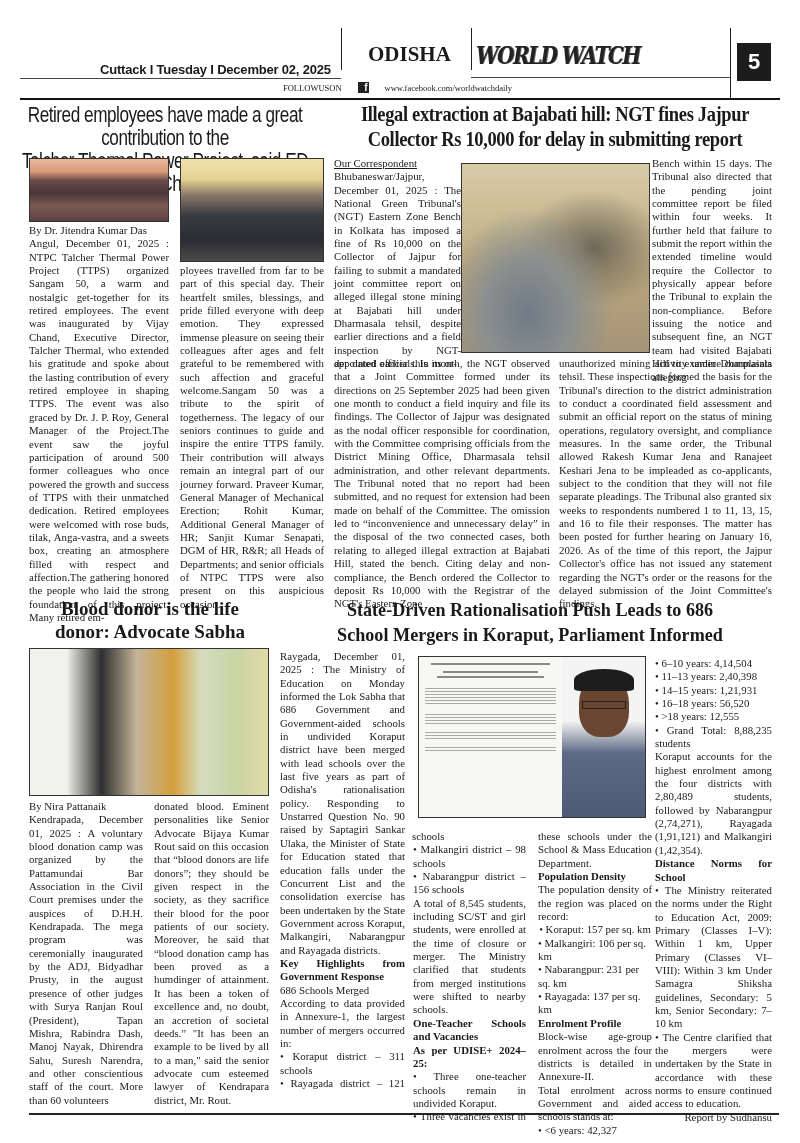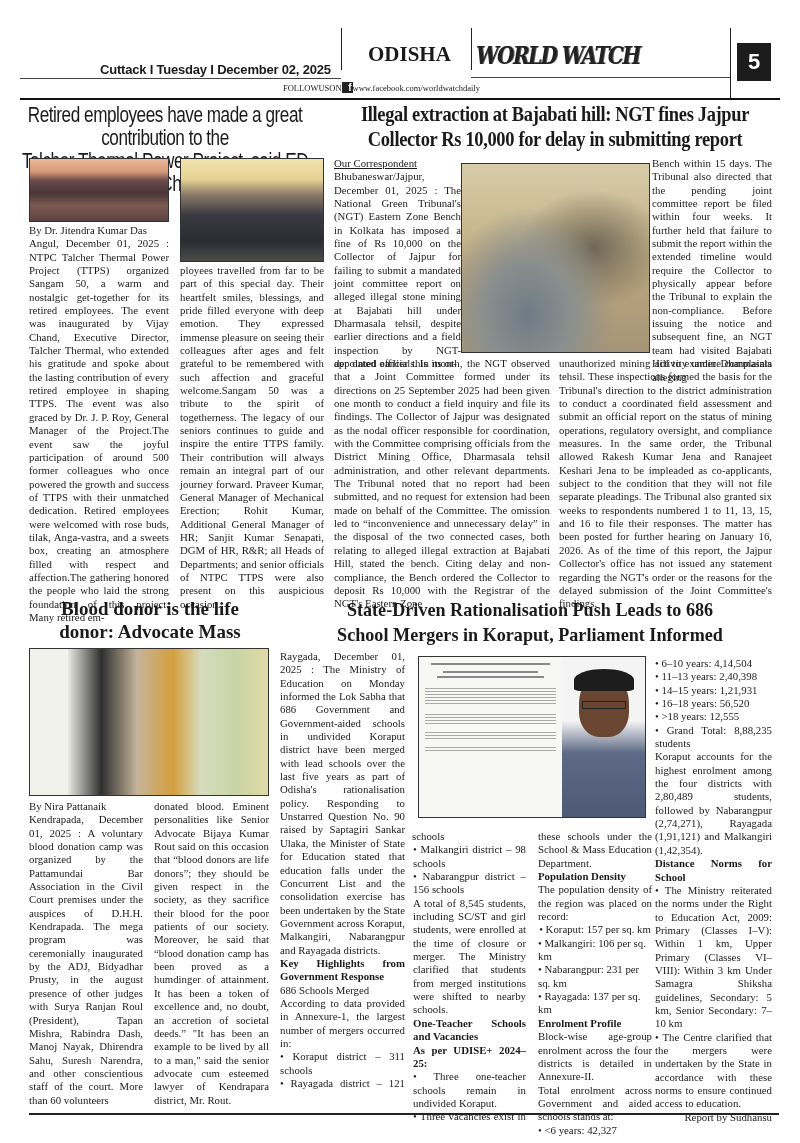--- a/index.html
+++ b/index.html
@@ -7,21 +7,21 @@
   body { position: relative; font-family: "Liberation Serif", serif; color: #1a1a1a; }
   .abs { position: absolute; }
 
   
   .date-line { left: 100px; top: 62px; font-size: 13px; font-weight: bold; font-family: "Liberation Sans Narrow","Liberation Sans", sans-serif; letter-spacing: -0.2px; }
   .vrule { width: 1px; background: #222; }
   .hrule { height: 1px; background: #444; }
   .section-title { left: 368px; top: 42px; font-size: 21px; font-weight: bold; font-family: "Liberation Serif", serif; }
   .logo { left: 476px; top: 44px; font-size: 20px; font-weight: bold; font-family: "DejaVu Serif", serif; color: #222; letter-spacing: -1.5px; transform: scaleY(1.2); text-shadow: 1px 0 0 #666; font-style: italic; }
   .page-num { left: 737px; top: 43px; width: 34px; height: 38px; background: #1c1c1c; color: #fff; font-family: "Liberation Sans", sans-serif; font-weight: bold; font-size: 22px; text-align: center; line-height: 38px; }
-  .follow { left: 283px; top: 82px; font-size: 8.5px; font-family: "Liberation Serif", serif; display: flex; align-items: center; gap: 0; }
+  .follow { left: 283px; top: 82px; font-size: 8.5px; font-family: "Liberation Serif", serif; display: flex; align-items: center; gap: 16px; }
   .fb-icon { display: inline-block; width: 11px; height: 11px; background: #222; color: #fff; font-family: "Liberation Sans", sans-serif; font-weight: bold; font-size: 10px; line-height: 12px; text-align: right; padding-right: 1px; }
   .thick-rule { height: 2px; background: #111; }
 
   
   .hl-narrow { font-family: "Liberation Sans Narrow", "Liberation Sans", sans-serif; font-stretch: condensed; text-align: center; font-size: 18px; line-height: 21px; letter-spacing: -0.6px; transform: scaleX(0.78); transform-origin: center top; }
   .hl-bold { font-family: "Liberation Serif", serif; font-weight: bold; text-align: center; }
   .hl-cond { font-family: "Liberation Sans", sans-serif; font-weight: bold; text-align: center; letter-spacing: -0.4px; }
 
   
   .col { font-size: 10.8px; line-height: 13.35px; text-align: justify; hyphens: manual; }
@@ -96,21 +96,21 @@
 </div>
 <div class="abs col" style="left:334px; top:357px; width:216px;">
   <p>der dated earlier this month, the NGT observed that a Joint Committee formed under its directions on 25 September 2025 had been given one month to conduct a field inquiry and file its findings. The Collector of Jajpur was designated as the nodal officer responsible for coordination, with the Committee comprising officials from the District Mining Office, Dharmasala tehsil administration, and other relevant departments. The Tribunal noted that no report had been submitted, and no request for extension had been made on behalf of the Committee. The omission led to “inconvenience and unnecessary delay” in the disposal of the two connected cases, both relating to alleged illegal extraction at Bajabati Hill, stated the bench. Citing delay and non-compliance, the Bench ordered the Collector to deposit Rs 10,000 with the Registrar of the NGT's Eastern Zone</p>
 </div>
 <div class="abs col" style="left:559px; top:357px; width:213px;">
   <p>unauthorized mining activity under Dharmasala tehsil. These inspections formed the basis for the Tribunal's direction to the district administration to conduct a coordinated field assessment and submit an official report on the status of mining operations, regulatory oversight, and compliance measures. In the same order, the Tribunal allowed Rakesh Kumar Jena and Ranajeet Keshari Jena to be impleaded as co-applicants, subject to the condition that they will not file separate pleadings. The Tribunal also granted six weeks to respondents numbered 1 to 11, 13, 15, and 16 to file their responses. The matter has been posted for further hearing on January 16, 2026. As of the time of this report, the Jajpur Collector's office has not issued any statement regarding the NGT's order or the reasons for the delayed submission of the Joint Committee's findings.</p>
 </div>
 
 <div class="abs" style="left:20px; top:597px; width:260px;">
   <div class="hl-bold" style="font-size:19px; line-height:23px;">Blood donor is the life</div>
-  <div class="hl-bold" style="font-size:19px; line-height:23px;">donor: Advocate Mass</div>
+  <div class="hl-bold" style="font-size:19px; line-height:23px;">donor: Advocate Sabha</div>
 </div>
 <div class="abs photo ph-blood" style="left:29px; top:648px; width:240px; height:148px;"></div>
 
 <div class="abs col" style="left:29px; top:800px; width:114px;">
   <p style="text-align:left;">By Nira Pattanaik</p>
   <p>Kendrapada, December 01, 2025 : A voluntary blood donation camp was organized by the Pattamundai Bar Association in the Civil Court premises under the auspices of D.H.H. Kendrapada. The mega program was ceremonially inaugurated by the ADJ, Bidyadhar Prusty, in the august presence of other judges with Surya Ranjan Roul (President), Tapan Mishra, Rabindra Dash, Manoj Nayak, Dhirendra Sahu, Suresh Narendra, and other conscientious staff of the court. More than 60 volunteers</p>
 </div>
 <div class="abs col" style="left:154px; top:800px; width:115px;">
   <p>donated blood. Eminent personalities like Senior Advocate Bijaya Kumar Rout said on this occasion that “blood donors are life donors”; they should be given respect in the society, as they sacrifice their blood for the poor patients of our society. Moreover, he said that “blood donation camp has been proved as a humdinger of attainment. It has been a token of excellence and, no doubt, an accretion of societal deeds.” "It has been an example to be lived by all to a man," said the senior advocate cum esteemed lawyer of Kendrapara district, Mr. Rout.</p>
 </div>

